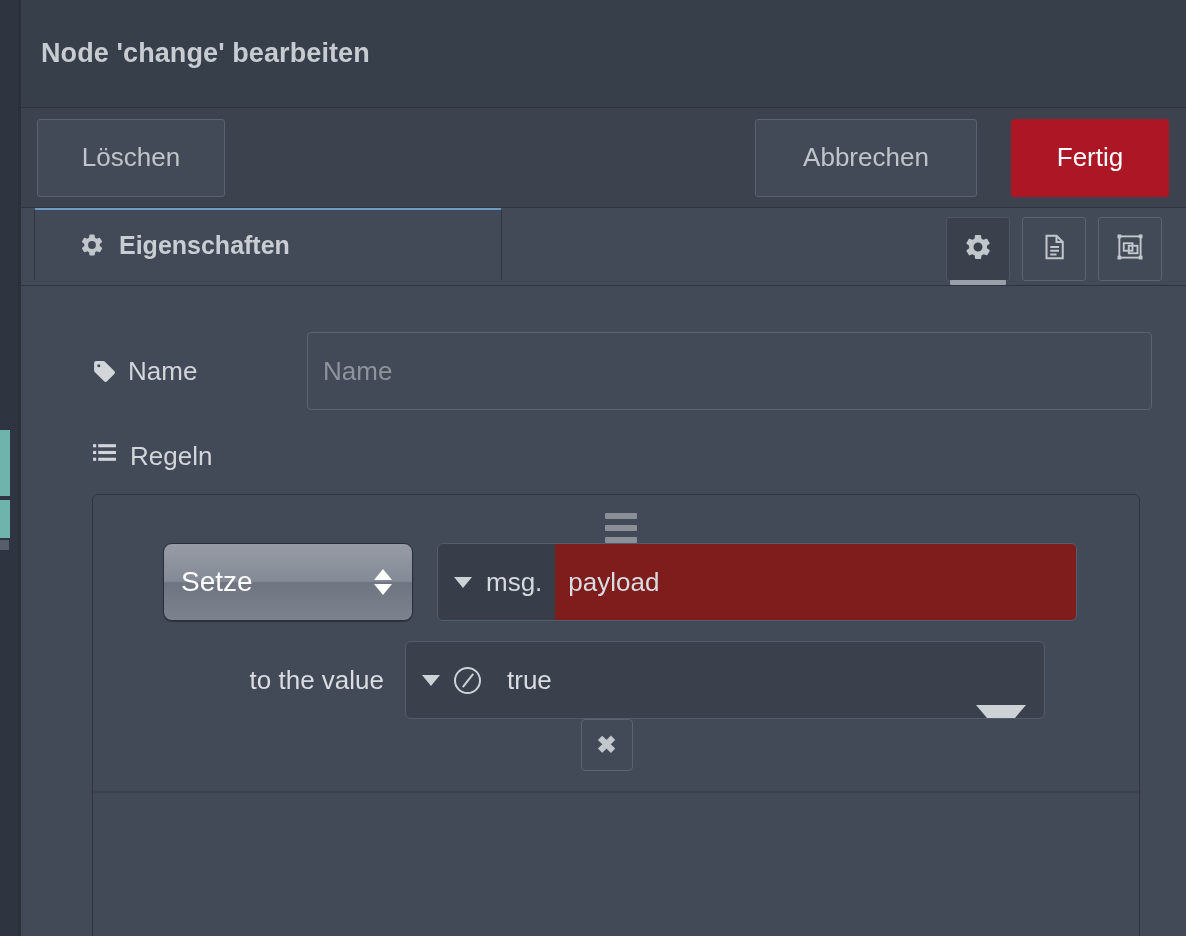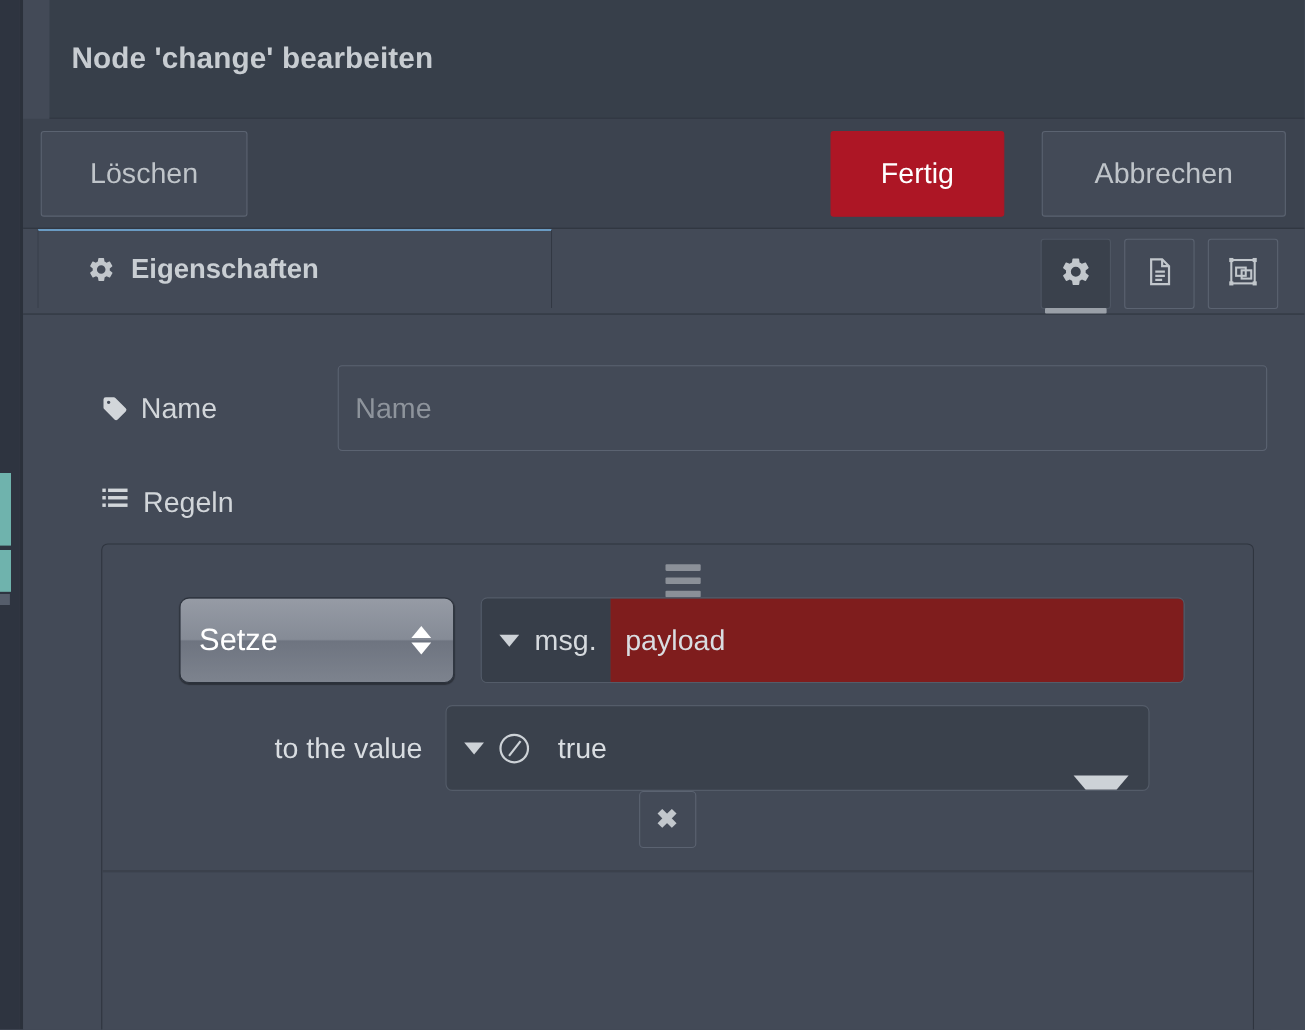--- a/index.html
+++ b/index.html
@@ -33,21 +33,21 @@
   
   .dialog {
     position: absolute; left: 21px; top: 0; width: 1165px; height: 936px;
     background: #434a57;
   }
 
   
   .dialog-header {
     height: 108px; background: #373f4a;
     border-bottom: 1px solid #2f353f;
-    display: flex; align-items: center; padding-left: 20px; margin-left: 24px;
+    display: flex; align-items: center; padding-left: 20px;
   }
   .dialog-title {
     font-size: 27px; font-weight: bold; color: #c7ccd1; letter-spacing: .1px;
   }
 
   
   .dialog-toolbar {
     height: 100px; background: #3c434f;
     border-bottom: 1px solid #2f353f;
     display: flex; align-items: center; padding: 0 17px 0 16px;
@@ -255,22 +255,22 @@
 
   <div class="dialog">
 
     <div class="dialog-header">
       <div class="dialog-title">Node 'change' bearbeiten</div>
     </div>
 
     <div class="dialog-toolbar">
       <button class="btn btn-delete">Löschen</button>
       <div class="toolbar-right">
+        <button class="btn btn-cancel">Abbrechen</button>
         <button class="btn btn-done">Fertig</button>
-        <button class="btn btn-cancel">Abbrechen</button>
       </div>
     </div>
 
     <div class="tab-bar">
       <div class="tab">
         <span class="tab-gear">
           <svg width="26" height="26" viewBox="0 0 24 24" fill="currentColor">
               <path d="M19.14 12.94a7.07 7.07 0 0 0 .06-.94 7.07 7.07 0 0 0-.06-.94l2.03-1.58a.5.5 0 0 0 .12-.62l-1.92-3.32a.5.5 0 0 0-.6-.22l-2.39.96a7.1 7.1 0 0 0-1.62-.94l-.36-2.54a.5.5 0 0 0-.5-.42h-3.84a.5.5 0 0 0-.49.42l-.36 2.54c-.59.24-1.13.56-1.62.94l-2.39-.96a.5.5 0 0 0-.6.22L2.78 8.86a.5.5 0 0 0 .12.62l2.03 1.58a7.3 7.3 0 0 0 0 1.88L2.9 14.52a.5.5 0 0 0-.12.62l1.92 3.32c.12.22.38.3.6.22l2.39-.96c.5.38 1.03.7 1.62.94l.36 2.54c.04.24.25.42.49.42h3.84c.25 0 .46-.18.5-.42l.36-2.54c.58-.24 1.12-.56 1.62-.94l2.39.96c.22.08.48 0 .6-.22l1.92-3.32a.5.5 0 0 0-.12-.62l-2.03-1.58zM12 15.6A3.6 3.6 0 1 1 12 8.4a3.6 3.6 0 0 1 0 7.2z"></path>
             </svg>
         </span>

